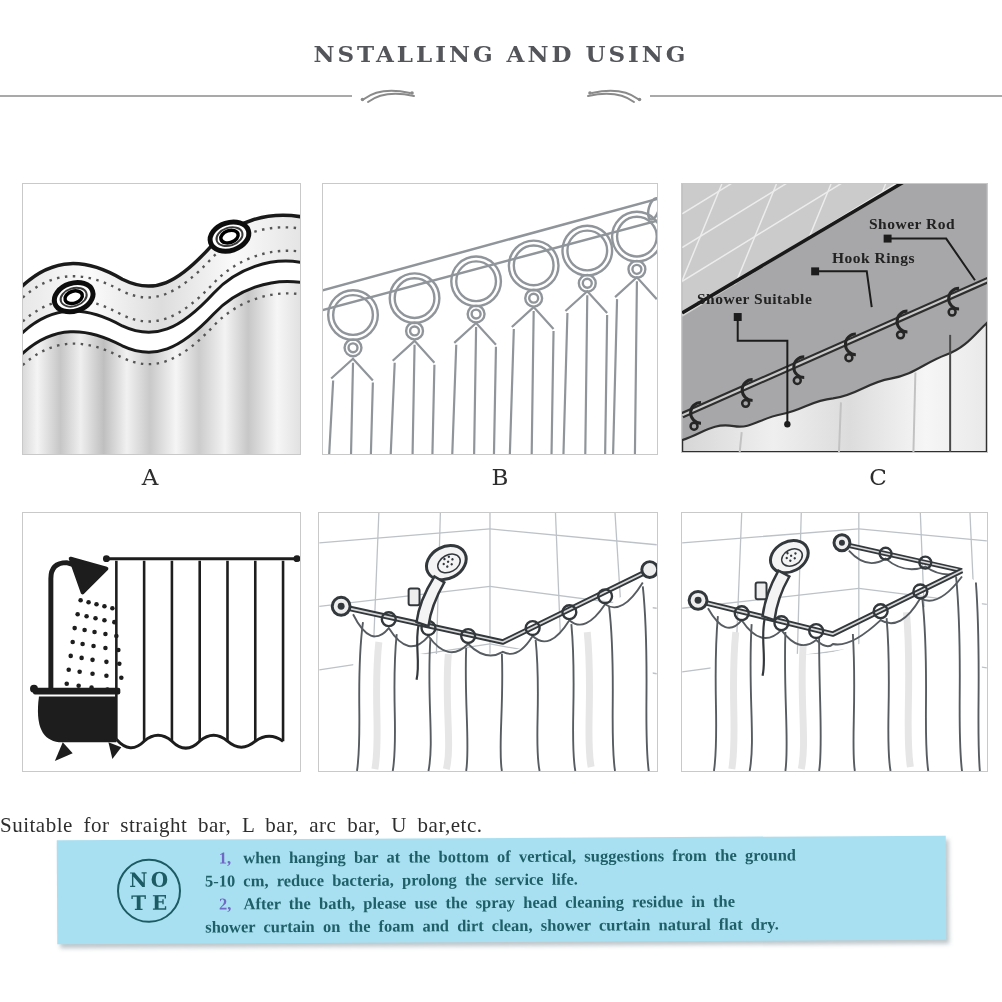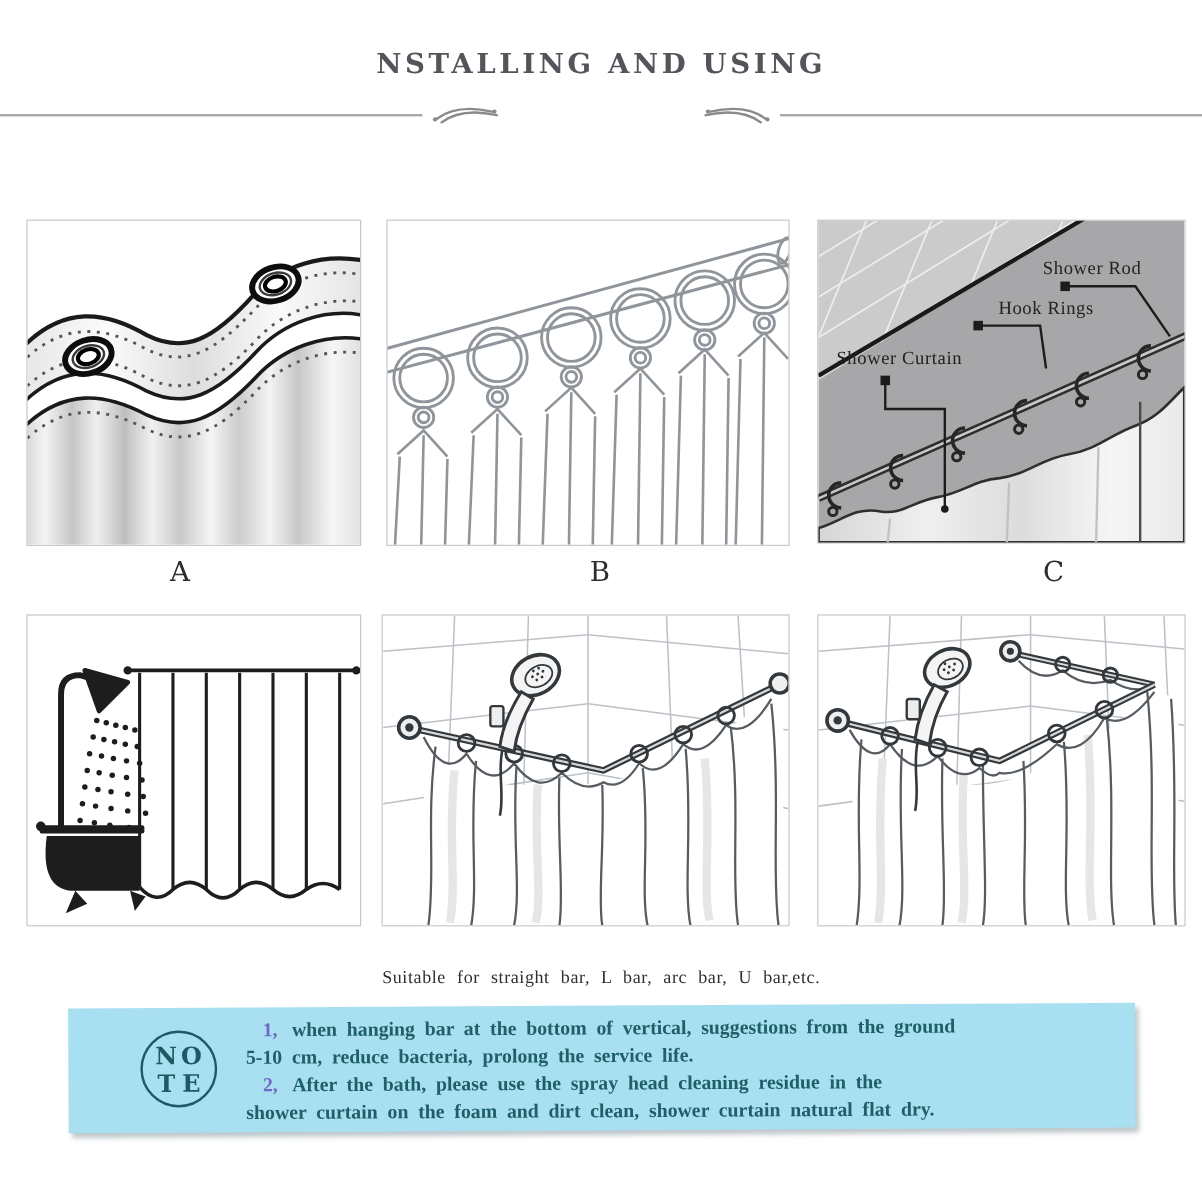--- a/index.html
+++ b/index.html
@@ -24,28 +24,28 @@
   #pC{left:681px;top:183px;width:307px;height:270px;}
   #pD{left:22px;top:512px;width:279px;height:260px;}
   #pE{left:318px;top:512px;width:340px;height:260px;}
   #pF{left:681px;top:512px;width:307px;height:260px;}
 
   .abc{position:absolute;top:464px;transform:translateX(-50%);
        font-family:"DejaVu Serif",serif;font-size:23px;color:#2d2d2d;}
   #lblA{left:150px;} #lblB{left:500px;} #lblC{left:878px;}
 
   
-  .ann{position:absolute;font-weight:400;font-size:15.5px;letter-spacing:.5px;color:#222;
+  .ann{position:absolute;font-weight:700;font-size:15.5px;letter-spacing:.5px;color:#222;
        font-family:"Liberation Serif",serif;white-space:nowrap;}
   #annRod{left:869px;top:215px;}
   #annHook{left:832px;top:249px;}
   #annCurt{left:697px;top:290px;}
 
-  .caption{position:absolute;top:792px;left:0;right:0;text-align:center;
-           font-size:15px;color:#2e2e2e;word-spacing:5px;letter-spacing:.5px;}
+  .caption{position:absolute;top:792px;left:0;right:0;text-align:left;
+           font-size:21px;color:#2e2e2e;word-spacing:5px;letter-spacing:.5px;}
 
   
   .note{position:absolute;left:57px;top:838px;width:889px;height:104px;
         background:#a9e0f1;transform:rotate(-.3deg);
         box-shadow:3px 4px 4px rgba(110,130,140,.45);}
   .emblem{position:absolute;left:60px;top:19px;width:64px;height:64px;border:2px solid #1c5b63;
           border-radius:50%;box-sizing:border-box;display:grid;grid-template-columns:1fr 1fr;
           place-items:center;padding:7px 9px;color:#1c5b63;
           font-family:"DejaVu Serif",serif;font-size:20px;font-weight:700;line-height:1;}
   .note-body{position:absolute;left:148px;top:7px;width:760px;color:#1e5f68;
@@ -223,21 +223,21 @@
         <rect x="203" y="51" width="8" height="8"></rect>
         <rect x="130" y="84" width="8" height="8"></rect>
         <rect x="52" y="130" width="8" height="8"></rect>
         <circle cx="106" cy="242" r="3.2"></circle>
       </g>
     </svg>
   </figure>
 
   <span class="ann" id="annRod">Shower Rod</span>
   <span class="ann" id="annHook">Hook Rings</span>
-  <span class="ann" id="annCurt">Shower Curtain</span>
+  <span class="ann" id="annCurt">Shower Suitable</span>
 
   <span class="abc" id="lblA">A</span>
   <span class="abc" id="lblB">B</span>
   <span class="abc" id="lblC">C</span>
 
   <figure class="panel" id="pD" style="margin:0;">
     <svg viewBox="0 0 279 260">
       <g stroke="#1d1d1d" fill="none">
         <path d="M84,46 L276,46" stroke-width="3"></path>
       </g>

